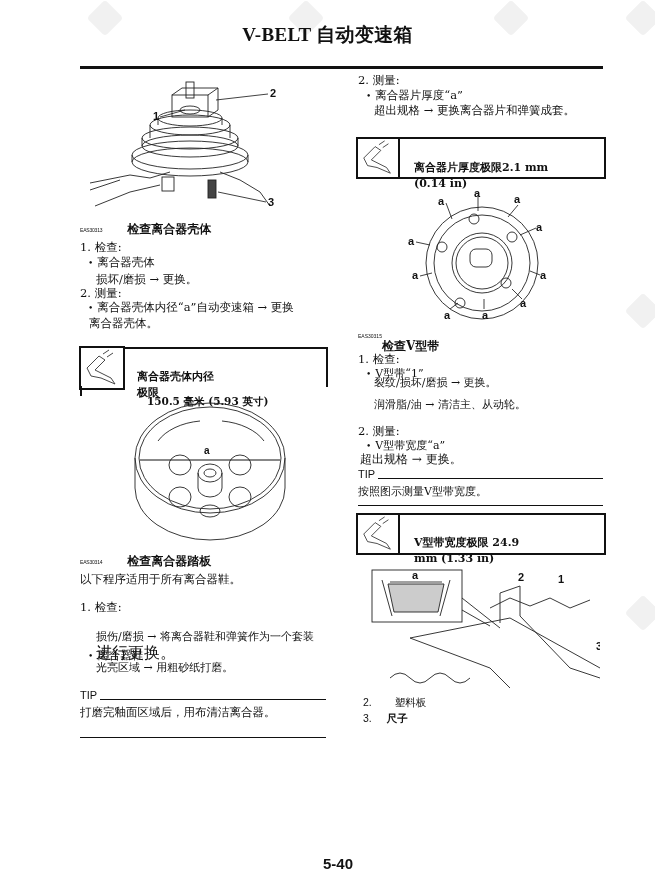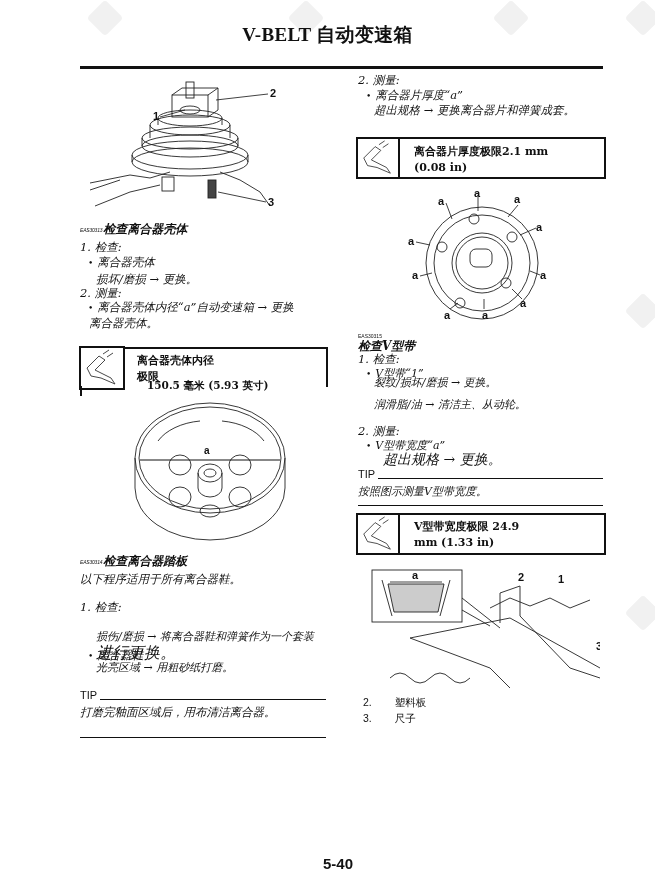--- a/index.html
+++ b/index.html
@@ -1,27 +1,27 @@
 <!DOCTYPE html>
 <html><head>
 <meta charset="utf-8">
 <style>
   html, body { margin: 0; padding: 0; background: #ffffff; }
   body { width: 655px; height: 894px; position: relative; overflow: hidden; font-family: "DejaVu Serif", "Liberation Serif", serif; color: #111; }
   .abs { position: absolute; }
   .title { left: 0; width: 655px; top: 22px; text-align: center; font-family: "Liberation Serif", "DejaVu Serif", serif; font-weight: bold; font-size: 19px; letter-spacing: 0.3px; }
   .rule-top { left: 80px; width: 523px; top: 66px; height: 3px; background: #111; }
-  .txt { font-size: 11.5px; line-height: 15px; white-space: nowrap; font-style: italic; }
-  .head { font-weight: bold; font-size: 12px; }
+  .txt { font-size: 11.5px; line-height: 15px; white-space: nowrap; }
+  .head { font-weight: bold; font-size: 12px; margin-left: 24px; }
   .code { font-family: "Liberation Sans", "DejaVu Sans", sans-serif; font-size: 5px; font-weight: normal; vertical-align: middle; letter-spacing: -0.2px; margin-right: 1px; }
   .ind1 { padding-left: 8px; }
   .ind2 { padding-left: 16px; }
   .bullet::before { content: "\2022"; margin-right: 4px; font-size: 9px; }
   .specbox { border: 2px solid #111; background: #fff; }
-  .spectext { position: absolute; font-weight: bold; font-size: 11px; line-height: 18px; white-space: nowrap; }
+  .spectext { position: absolute; font-weight: bold; font-size: 11px; line-height: 18px; white-space: nowrap; margin-top: 16px; }
   .tip-label { font-family: "Liberation Sans", "DejaVu Sans", sans-serif; font-weight: normal; font-size: 11px; }
   .tip-line { height: 1px; background: #111; }
   .page-num { font-family: "Liberation Sans", "DejaVu Sans", sans-serif; font-weight: bold; font-size: 15px; }
   .wm { position: absolute; width: 26px; height: 26px; background: #f1f1f1; transform: rotate(45deg); border-radius: 4px; }
   .caption { font-family: "Liberation Sans", "DejaVu Sans", sans-serif; font-size: 10.5px; line-height: 17px; }
   svg text { font-family: "Liberation Sans", "DejaVu Sans", sans-serif; font-weight: bold; }
 </style>
 </head>
 <body>
 
@@ -132,21 +132,21 @@
 <div class="abs specbox" style="left:356px;top:137px;width:246px;height:38px;"></div>
 <div class="abs" style="left:356px;top:137px;width:40px;height:38px;border:2px solid #111;background:#fff;">
   <svg width="40" height="38" viewBox="0 0 42 40">
       <g fill="none" stroke="#333" stroke-width="0.9">
         <path d="M6 20 L18 8 L24 12 L14 22 L30 30 L34 36 L20 30 L10 28 Z"></path>
         <path d="M22 6 L28 2 M26 9 L32 5"></path>
       </g>
     </svg>
 </div>
 <div class="abs spectext" style="left:414px;top:143px;">离合器片厚度极限2.1 mm</div>
-<div class="abs spectext" style="left:414px;top:159px;">(0.08 in)</div>
+<div class="abs spectext" style="left:414px;top:159px;">(0.14 in)</div>
 
 <svg class="abs" style="left:400px;top:185px;" width="180" height="140" viewBox="0 0 180 140">
   <g fill="none" stroke="#222" stroke-width="0.9">
     <circle cx="82" cy="78" r="56"></circle>
     <circle cx="82" cy="78" r="48"></circle>
     <circle cx="82" cy="78" r="30"></circle>
     <circle cx="82" cy="78" r="26"></circle>
     <rect x="70" y="64" width="22" height="18" rx="6"></rect>
     <circle cx="74" cy="34" r="5"></circle>
     <circle cx="112" cy="52" r="5"></circle>
@@ -181,21 +181,21 @@
 </svg>
 
 <div class="abs" style="left:358px;top:333px;font-family:'Liberation Sans',sans-serif;font-size:5px;">EAS30315</div>
 <div class="abs txt head" style="left:358px;top:339px;">检查V型带</div>
 <div class="abs txt" style="left:358px;top:352px;">1. 检查:</div>
 <div class="abs txt ind1 bullet" style="left:358px;top:366px;font-size:11px;">V型带“1”</div>
 <div class="abs txt ind2" style="left:358px;top:375px;font-size:11px;">裂纹/损坏/磨损 → 更换。</div>
 <div class="abs txt ind2" style="left:358px;top:397px;font-size:11px;">润滑脂/油 → 清洁主、从动轮。</div>
 <div class="abs txt" style="left:358px;top:424px;">2. 测量:</div>
 <div class="abs txt ind1 bullet" style="left:358px;top:438px;font-size:11px;">V型带宽度“a”</div>
-<div class="abs txt ind2" style="left:367px;top:452px;font-size:14px;">超出规格 → 更换。</div>
+<div class="abs txt ind2" style="left:344px;top:452px;font-size:12px;">超出规格 → 更换。</div>
 
 <div class="abs tip-label" style="left:358px;top:468px;">TIP</div>
 <div class="abs tip-line" style="left:378px;top:478px;width:225px;"></div>
 <div class="abs txt" style="left:358px;top:484px;font-size:11px;">按照图示测量V型带宽度。</div>
 <div class="abs tip-line" style="left:358px;top:505px;width:245px;"></div>
 
 <div class="abs specbox" style="left:356px;top:513px;width:246px;height:38px;"></div>
 <div class="abs" style="left:356px;top:513px;width:40px;height:38px;border:2px solid #111;background:#fff;">
   <svg width="40" height="38" viewBox="0 0 42 40">
       <g fill="none" stroke="#333" stroke-width="0.9">
@@ -227,16 +227,16 @@
     <text x="226" y="82">3</text>
   </g>
 </svg>
 
 <div class="abs caption" style="left:363px;top:694px;">
   <span>2.</span>
   <span style="margin-left:20px;">塑料板</span>
 </div>
 <div class="abs caption" style="left:363px;top:710px;">
   <span>3.</span>
-  <span style="margin-left:20px;">尺子</span>
+  <span style="margin-left:12px;font-weight:bold;">尺子</span>
 </div>
 
 <div class="abs page-num" style="left:323px;top:843px;margin-top:12px;">5-40</div>
 
 </body></html>

